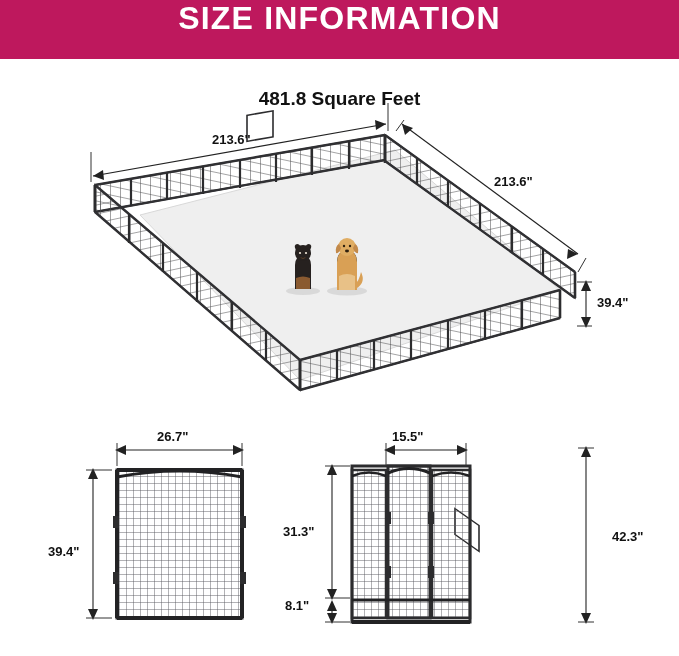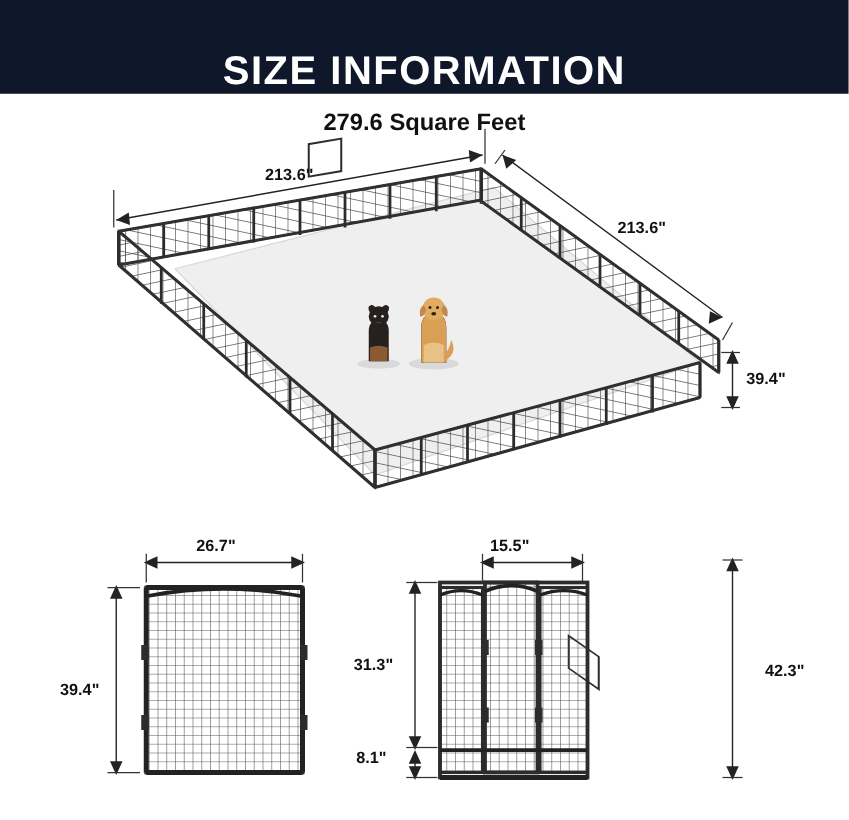--- a/index.html
+++ b/index.html
@@ -12,24 +12,24 @@
   }
   #page {
     position: relative;
     width: 679px; height: 656px;
     background: #ffffff;
   }
   
   .header {
     position: absolute;
     left: 0; top: 0;
-    width: 679px; height: 75px;
-    background: #0f172a;
+    width: 679px; height: 59px;
+    background: #be185d;
     display: flex;
-    align-items: flex-end;
+    align-items: flex-start;
     justify-content: center;
   }
   .header-title {
     color: #ffffff;
     font-size: 32px;
     font-weight: bold;
     letter-spacing: 1.2px;
   }
   
   .area-label {
@@ -59,21 +59,21 @@
 </style>
 </head>
 <body>
 
 <div id="page">
 
   <div class="header">
     <div class="header-title">SIZE INFORMATION</div>
   </div>
 
-  <div class="area-label">279.6 Square Feet</div>
+  <div class="area-label">481.8 Square Feet</div>
 
   <svg class="canvas" viewBox="0 0 679 656">
     <defs>
       <pattern id="mesh" width="9" height="9" patternUnits="userSpaceOnUse">
         <path d="M9 0 L0 0 0 9" fill="none" stroke="#4a4a4c" stroke-width="1"></path>
       </pattern>
       <pattern id="meshFine" width="7" height="7" patternUnits="userSpaceOnUse">
         <path d="M7 0 L0 0 0 7" fill="none" stroke="#55555a" stroke-width="0.9"></path>
       </pattern>
       <pattern id="meshSlantL" width="10" height="9" patternUnits="userSpaceOnUse" patternTransform="skewY(-12)">

